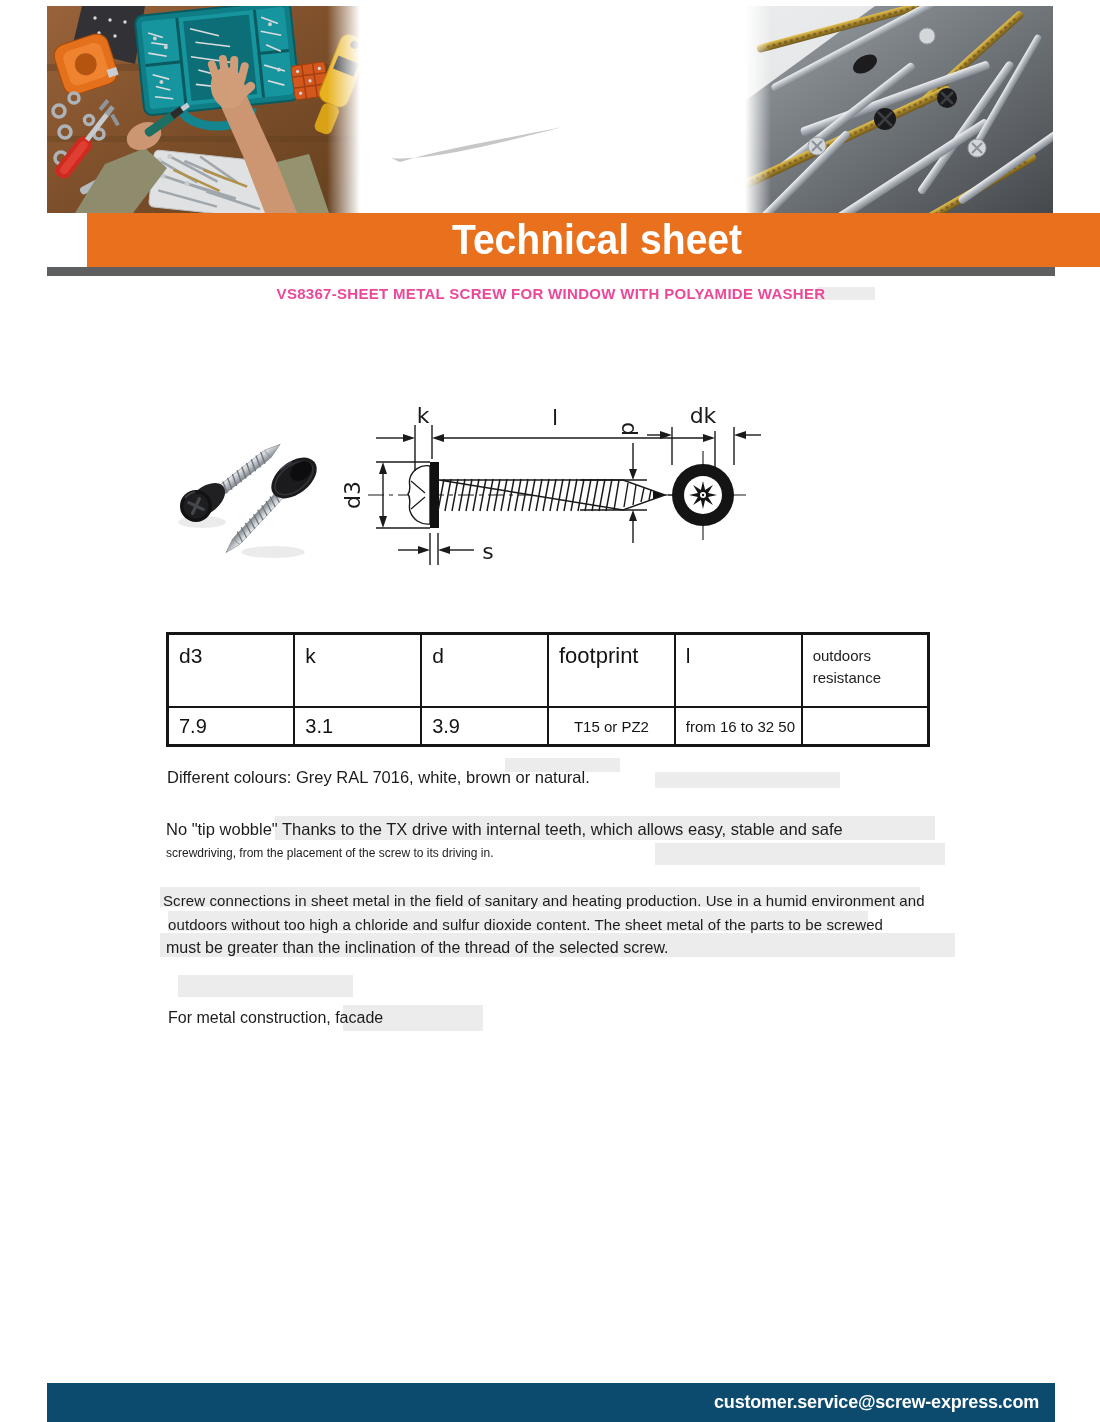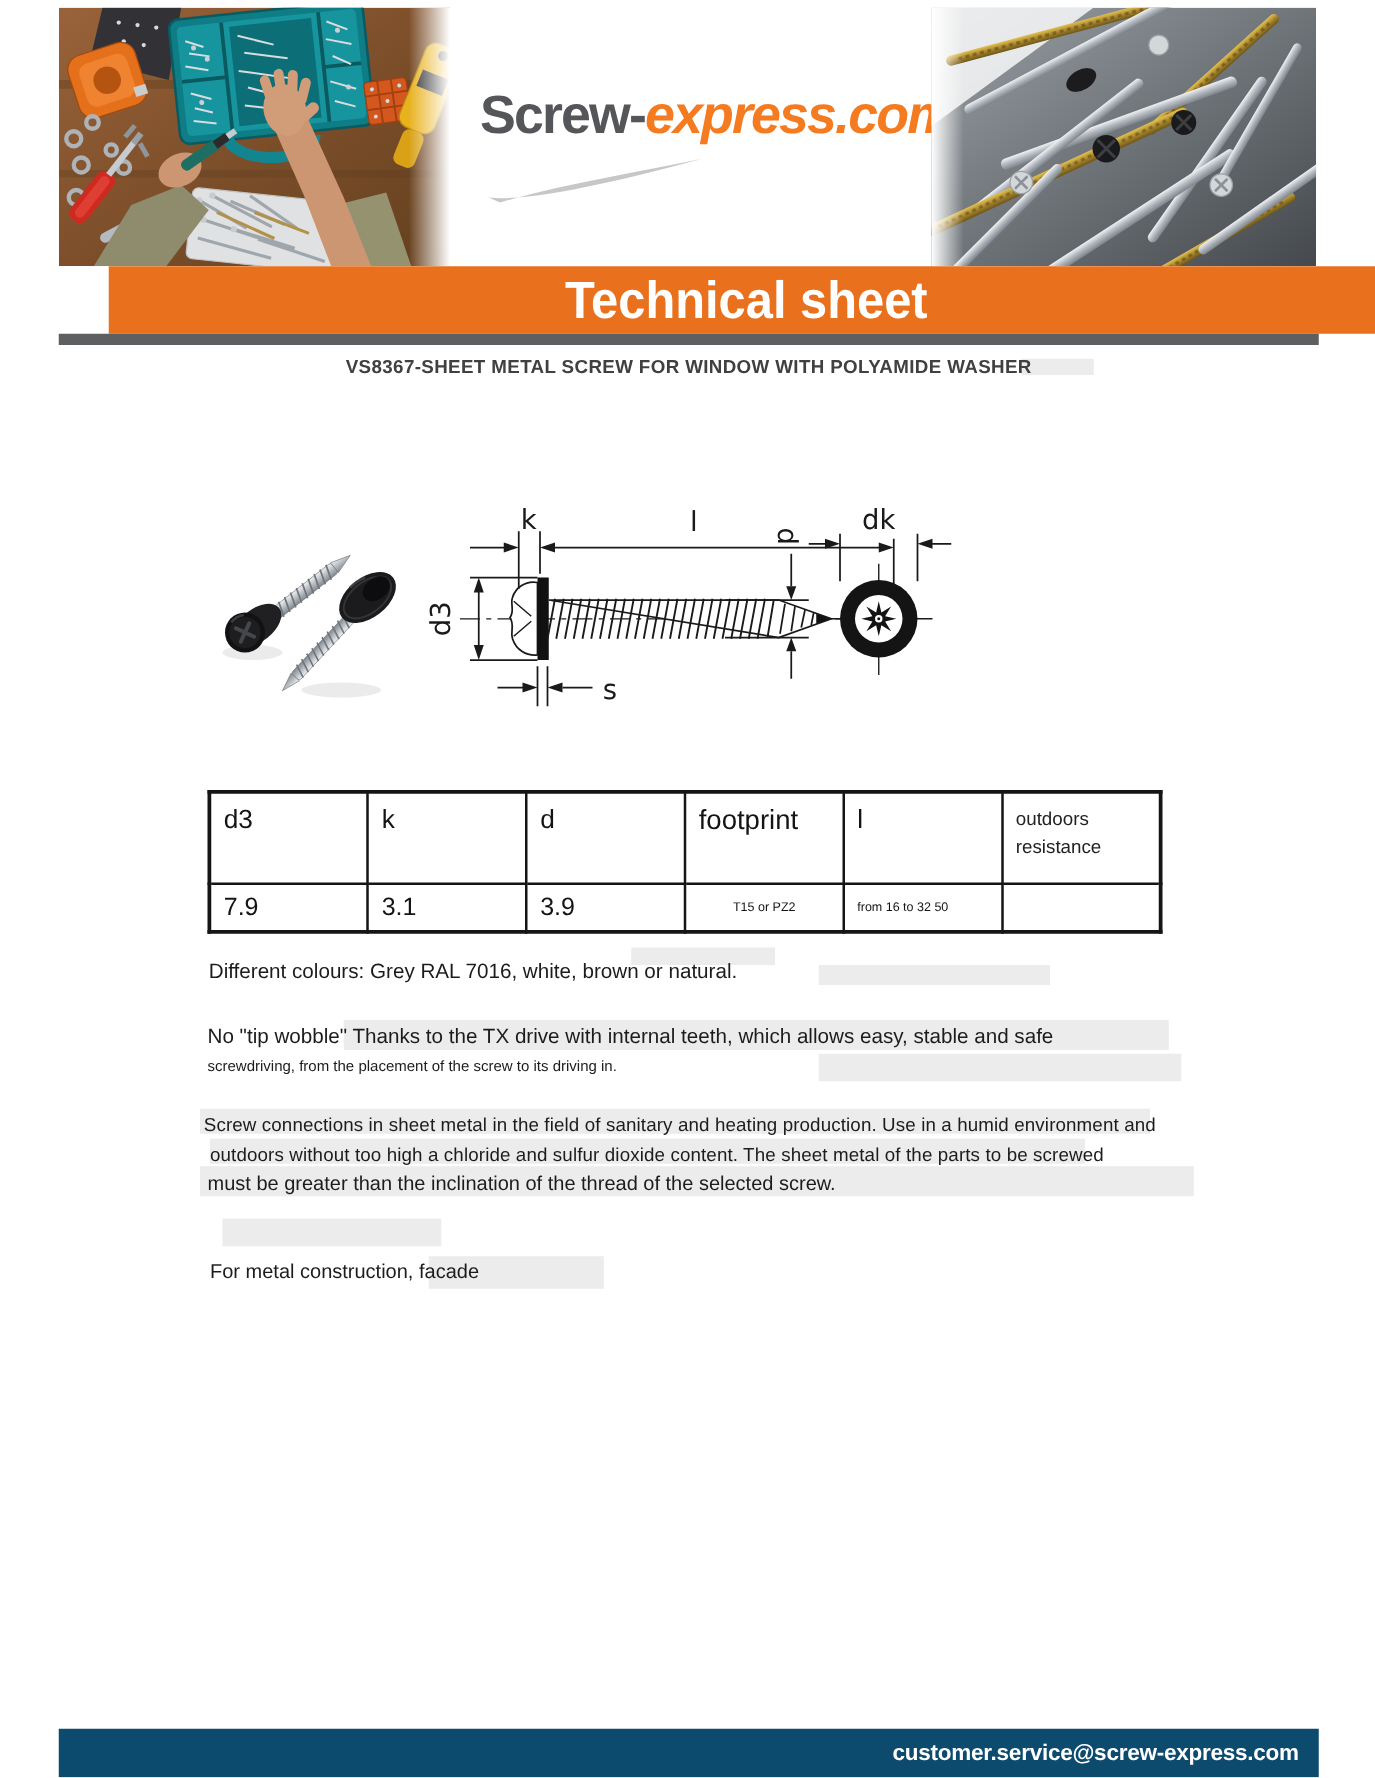--- a/index.html
+++ b/index.html
@@ -13,35 +13,35 @@
   .logo-text{position:absolute;left:24px;top:62px;font-size:43px;font-weight:bold;letter-spacing:-1.5px;white-space:nowrap;}
   .logo-grey{color:#55565a;}
   .logo-orange{color:#f47b20;font-style:italic;}
   .swoosh{position:absolute;left:28px;top:118px;width:178px;height:42px;}
   
   .banner{position:absolute;left:47px;top:213px;width:1020px;height:54px;background:#e9701d;
           color:#fff;text-align:center;font-weight:bold;font-size:42px;line-height:53px;letter-spacing:0px;margin-left:40px;}
   .banner-inner{display:inline-block;transform:scaleX(.93);}
   .banner-underline{position:absolute;left:47px;top:267px;width:1008px;height:9px;background:#5e5f61;}
   .subtitle{position:absolute;left:47px;top:285px;width:1008px;text-align:center;
-            color:#404040;font-weight:bold;font-size:15px;letter-spacing:.3px;z-index:2;}
+            color:#ec4899;font-weight:bold;font-size:15px;letter-spacing:.3px;z-index:2;}
   
   .product-photo{position:absolute;left:168px;top:430px;width:172px;height:132px;}
   .tech-drawing{position:absolute;left:340px;top:393px;width:445px;height:205px;}
   .tech-drawing text{font-family:"DejaVu Sans",sans-serif;font-size:22px;fill:#1a1a1a;}
   
   .spec-table{position:absolute;left:166px;top:632px;width:764px;border-collapse:collapse;
               table-layout:fixed;border:3px solid #151515;z-index:2;background:transparent;}
   .spec-table th,.spec-table td{border:2px solid #151515;overflow:hidden;}
   .spec-table th{height:61px;vertical-align:top;text-align:left;font-weight:normal;
                  padding:9px 4px 0 10px;font-size:21px;color:#141414;}
   .spec-table th.fp{font-size:22px;padding-top:8px;}
   .spec-table th.small{font-size:15px;line-height:1.45;padding-top:10px;color:#222;}
   .spec-table td{height:36px;font-size:20px;padding:0 0 0 10px;color:#141414;vertical-align:middle;}
-  .spec-table td.small{font-size:10px;border-radius:13px;}
+  .spec-table td.small{font-size:15px;border-radius:13px;}
   .spec-table td.center{text-align:center;padding-left:0;}
   
   .para{position:absolute;z-index:2;white-space:nowrap;color:#1c1c1c;}
   .p1{left:167px;top:768px;font-size:16.5px;}
   .p2a{left:166px;top:820px;font-size:16.5px;}
   .p2b{left:166px;top:846px;font-size:12px;}
   .p3a{left:163px;top:892px;font-size:15px;letter-spacing:.1px;}
   .p3b{left:168px;top:916px;font-size:15px;letter-spacing:.1px;}
   .p3c{left:166px;top:939px;font-size:16px;}
   .p4{left:168px;top:1009px;font-size:16px;}
@@ -183,23 +183,20 @@
           <rect x="183" y="50" width="8" height="24" rx="4" transform="rotate(2 187 62)"></rect>
           <rect x="192" y="56" width="8" height="22" rx="4" transform="rotate(14 196 67)"></rect>
           <rect x="196" y="74" width="9" height="18" rx="4.5" transform="rotate(48 200 83)"></rect>
         </g>
       </g>
       <rect x="280" width="33" height="207" fill="url(#fadeR)"></rect>
     </svg>
   </div>
 
   <div class="logo-area">
-    <div class="logo-text">
-      <span class="logo-grey">Screw-</span><span class="logo-orange">express.com</span>
-    </div>
     <svg class="swoosh" viewBox="0 0 178 42">
       <path d="M3,34 C38,38 118,18 174,3 C122,14 62,23 12,38 Z" fill="#c7c7c7"></path>
     </svg>
   </div>
 
   <div class="photo photo-right">
     <svg width="308" height="207" viewBox="0 0 308 207">
       <defs>
         <linearGradient id="bgG" x1="0" y1="0" x2="1" y2="1">
           <stop offset="0" stop-color="#9aa0a5"></stop>

